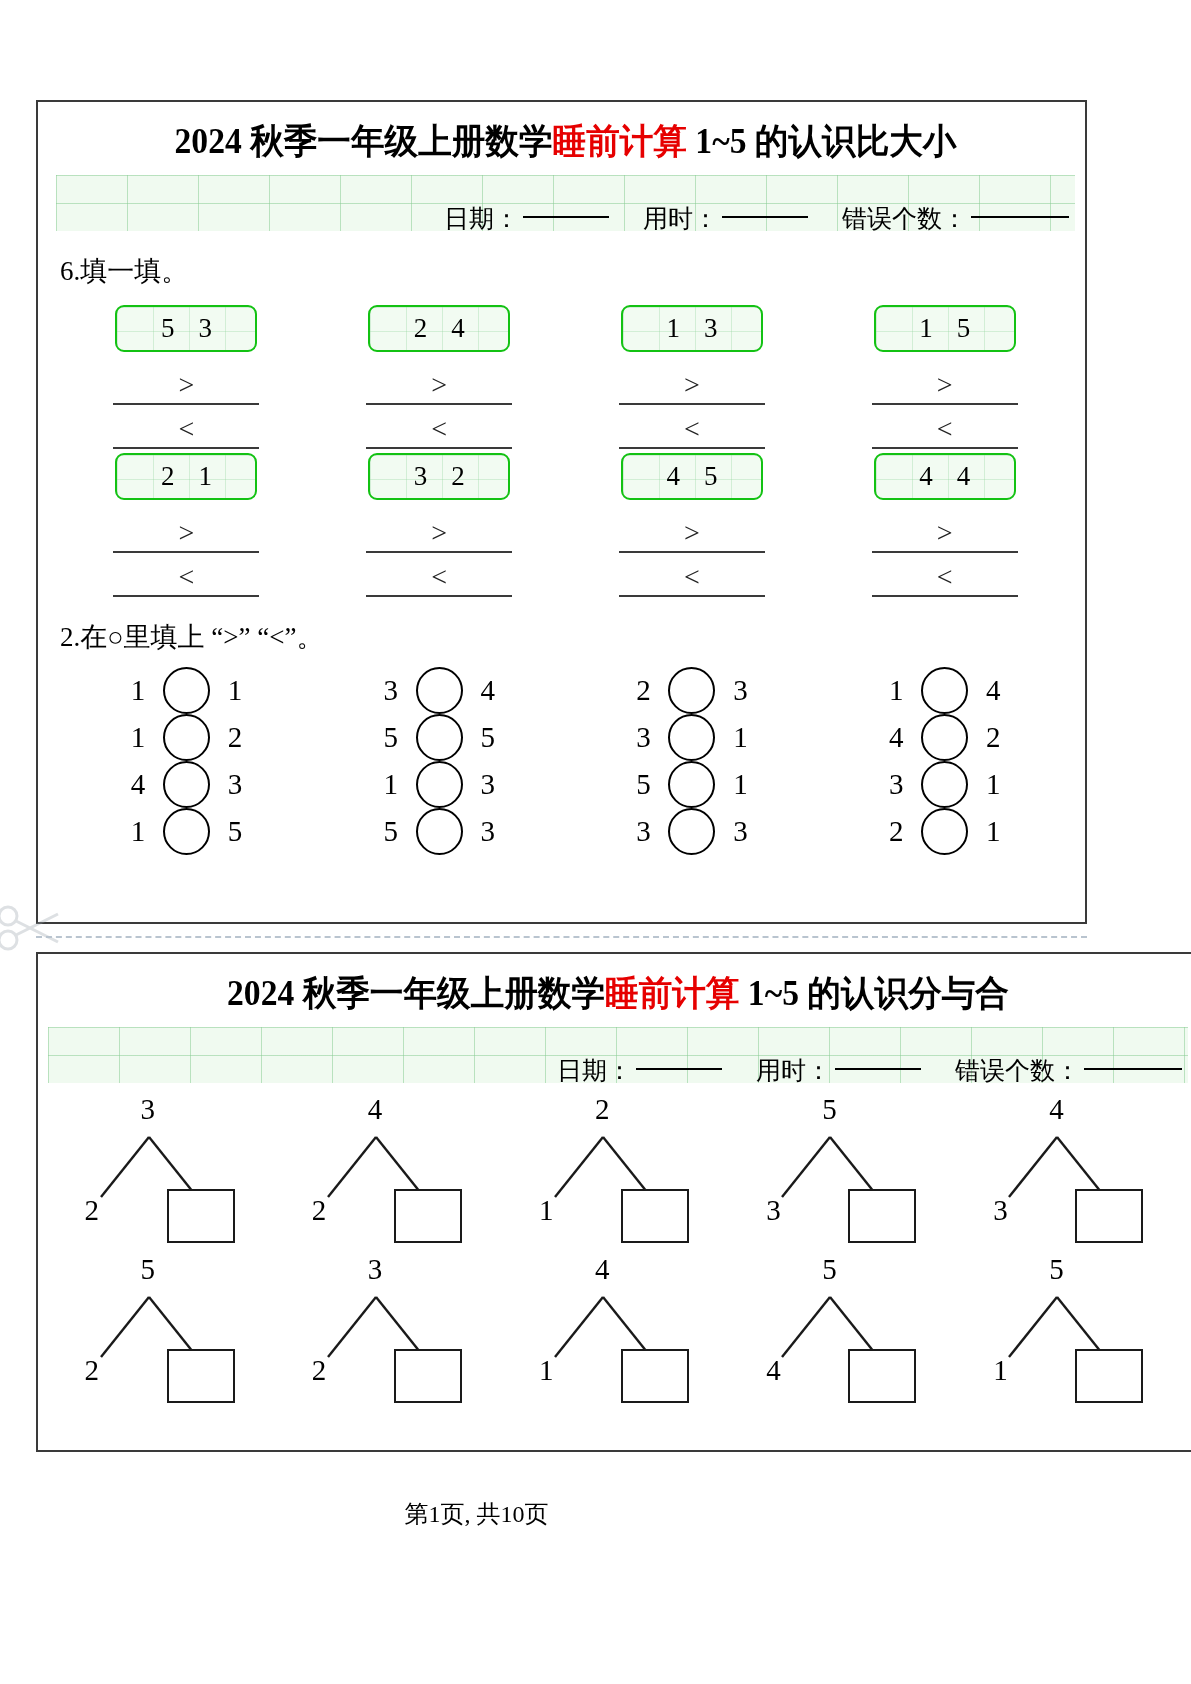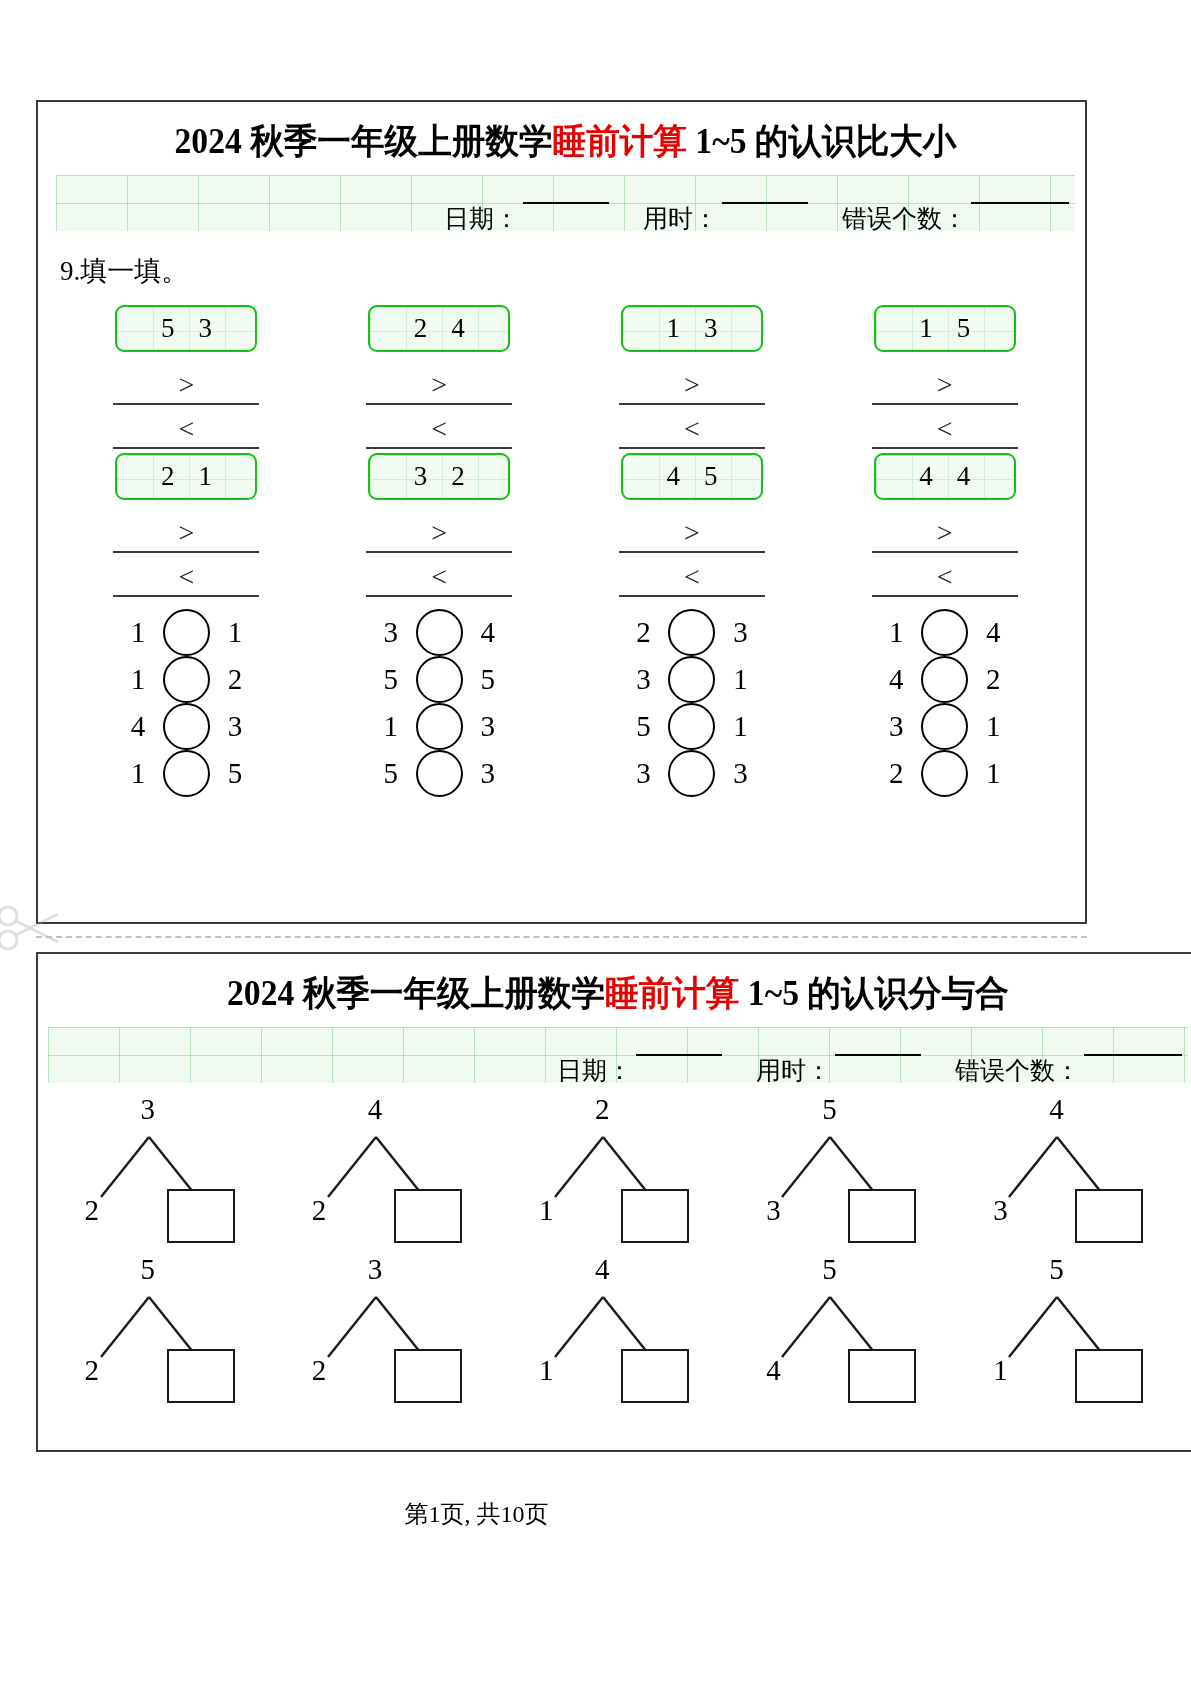--- a/index.html
+++ b/index.html
@@ -51,21 +51,21 @@
   }
   .meta-row {
     position:absolute;
     right:6px; bottom:-4px;
     display:flex; align-items:flex-end;
     font-size:25px;
     font-family:"Liberation Serif", serif;
     color:#000;
     white-space:nowrap;
   }
-  .meta-item { display:flex; align-items:flex-start; margin-left:34px; }
+  .meta-item { display:flex; align-items:center; margin-left:34px; }
   .meta-item:first-child { margin-left:0; }
   .meta-blank {
     display:inline-block;
     border-bottom:2.5px solid #000;
     margin-left:4px;
     margin-bottom:4px;
   }
   .mb-1 { width:86px; }
   .mb-2 { width:86px; }
   .mb-3 { width:98px; }
@@ -202,21 +202,21 @@
           <span>用时：</span>
           <span class="meta-blank mb-2"></span>
         </div>
         <div class="meta-item">
           <span>错误个数：</span>
           <span class="meta-blank mb-3"></span>
         </div>
       </div>
     </div>
 
-    <div class="sec-head">9.填一填。</div>
+    <div class="sec-head">6.填一填。</div>
 
     <div class="cmp-rows">
 
       <div class="cmp-row">
         <div class="cmp-cell">
           <div class="numbox">
             <span>5</span>
             <span>3</span>
           </div>
           <div class="blankline gap-sm">
@@ -341,20 +341,21 @@
           </div>
           <div class="blankline">
             <div class="seg"></div>
             <div class="seg"></div>
             <div class="op">&lt;</div>
           </div>
         </div>
       </div>
     </div>
 
+    <div class="sec-head">2.在○里填上 “&gt;” “&lt;”。</div>
 
     <div class="circ-wrap">
       <div class="circ-col">
         <div class="circ-item">
           <span class="n">1</span>
           <span class="circ"></span>
           <span class="n">1</span>
         </div>
         <div class="circ-item">
           <span class="n">1</span>

